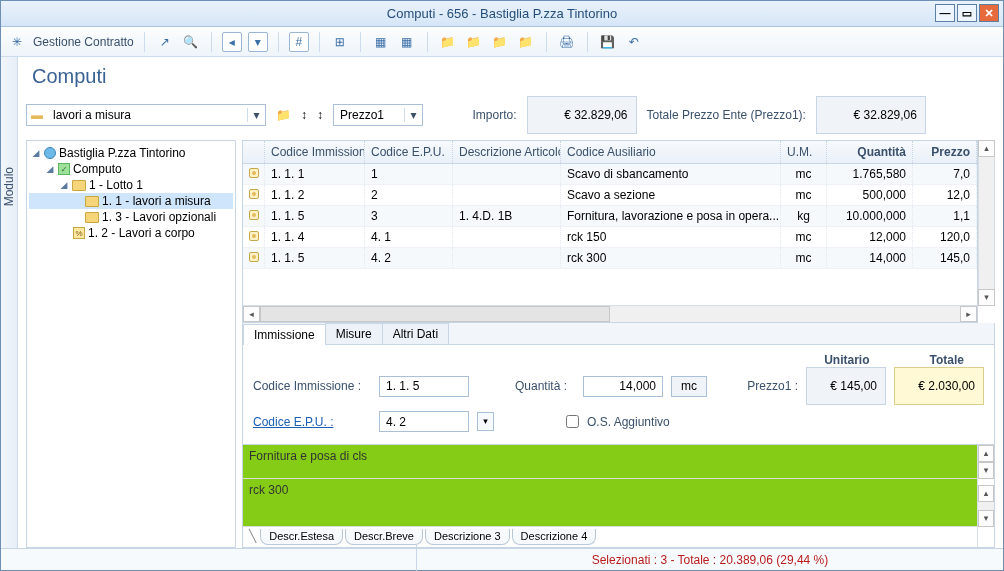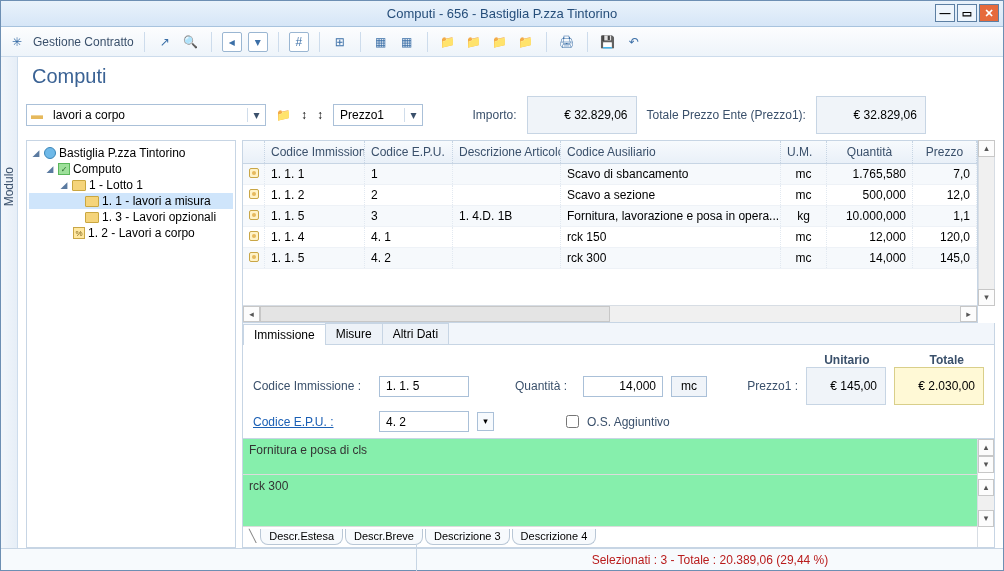--- a/index.html
+++ b/index.html
@@ -34,49 +34,49 @@
 .tree .fico { display: inline-block; width: 14px; height: 11px; background: #f5d47a; border: 1px solid #caa740; border-radius: 1px; }
 .tree .gico { display: inline-block; width: 12px; height: 12px; border-radius: 50%; background: #6fb9e8; border: 1px solid #3b86b8; }
 .tree .cico { display: inline-block; width: 12px; height: 12px; background: #9de09a; border: 1px solid #5bb75b; font-size: 8px; text-align: center; line-height: 11px; color: #2f6a2f; }
 .tree .pico { display: inline-block; width: 12px; height: 12px; background: #ffe8a0; border: 1px solid #c9a646; font-size: 8px; text-align: center; line-height: 11px; color: #7a5d15; }
 .tree .node.sel { background: #cfe5fb; }
 .right { flex: 1; display: flex; flex-direction: column; min-height: 0; }
 .grid { border: 1px solid #c7d5e4; background: #fff; display: flex; flex-direction: column; }
 .ghead, .grow { display: grid; grid-template-columns: 22px 100px 88px 108px 220px 46px 86px 64px; }
 .ghead { background: linear-gradient(#f7fafd,#e9f0f8); border-bottom: 1px solid #c7d5e4; }
 .ghead div { padding: 4px 6px; color: #3a506b; border-right: 1px dotted #c7d5e4; white-space: nowrap; overflow: hidden; }
-.ghead div.r { text-align: center; }
+.ghead div.r { text-align: right; font-weight: bold; }
 .grow { border-bottom: 1px solid #eef2f7; }
 .grow.alt { background: #f6f9fc; }
 .grow div { padding: 3px 6px; border-right: 1px dotted #e2e9f1; white-space: nowrap; overflow: hidden; }
 .grow div.r { text-align: right; }
 .grow div.c { text-align: center; }
 .rowico { display: inline-block; width: 10px; height: 10px; border: 1px solid #c9a646; background: #fff2c6; border-radius: 2px; }
 .rowico::after { content: ""; display: block; width: 4px; height: 4px; background: #e6b95c; border-radius: 50%; margin: 2px auto; }
 .gridspacer { height: 36px; }
 .hscroll { height: 17px; background: #f0f0f0; border-top: 1px solid #d7dde4; display: flex; }
 .hscroll .arrowb { width: 17px; border: 1px solid #c7c7c7; background: #fcfcfc; text-align: center; font-size: 9px; line-height: 15px; color: #555; }
 .hscroll .track { flex: 1; position: relative; }
 .hscroll .thumb { position: absolute; left: 0; top: 0; bottom: 0; width: 50%; background: #e4e4e4; border: 1px solid #c7c7c7; }
 .vslice { width: 17px; display: flex; flex-direction: column; }
 .vslice .arrowb { height: 17px; border: 1px solid #c7c7c7; background: #fcfcfc; text-align: center; font-size: 9px; line-height: 15px; color: #555; }
 .detail { border: 1px solid #c7d5e4; border-top: none; flex: 1; display: flex; flex-direction: column; min-height: 0; }
 .dtabs { display: flex; background: #f2f6fb; border-bottom: 1px solid #c7d5e4; }
 .dtab { padding: 3px 10px; border: 1px solid #c7d5e4; border-bottom: none; margin-right: -1px; background: #edf2f8; cursor: pointer; }
 .dtab.active { background: #fff; position: relative; top: 1px; }
-.dform { padding: 8px 10px 0 10px; }
+.dform { padding: 8px 10px 6px 10px; }
 .dform .row { display: flex; align-items: center; gap: 8px; margin-bottom: 6px; }
 .dform .flab { width: 118px; color: #3a506b; }
 .dform .flab.link { color: #1a5fb4; text-decoration: underline; cursor: pointer; }
 .inp { border: 1px solid #aac0d8; height: 21px; padding: 0 6px; background: #fff; display: flex; align-items: center; }
 .hdr2 { display: flex; gap: 60px; justify-content: flex-end; padding-right: 20px; font-weight: bold; color: #3a506b; }
 .valbox.y { background: #fff9d6; border-color: #d9cf8a; }
 .descarea { flex: 1; border-top: 1px solid #c7d5e4; display: flex; min-height: 0; }
 .desccol { flex: 1; display: flex; flex-direction: column; }
-.descbox { flex: 1; background: #86efac; padding: 4px 6px; color: #333; border-bottom: 1px solid #dcdcdc; }
+.descbox { flex: 1; background: #84cc16; padding: 4px 6px; color: #333; border-bottom: 1px solid #dcdcdc; }
 .btabs { display: flex; padding: 2px 6px; background: #fff; }
 .btab { padding: 1px 8px 2px 8px; border: 1px solid #b9c7d6; border-top: none; border-radius: 0 0 8px 8px; margin-right: 2px; font-size: 11px; background: #f7fafd; cursor: pointer; }
 .status { height: 22px; border-top: 1px solid #c7d5e4; display: flex; align-items: center; background: #f7fafd; }
 .status .cell { flex: 1; border-right: 1px solid #c7d5e4; text-align: left; padding: 16px 8px; color: #b91c1c; height: 100%; display: flex; align-items: center; justify-content: center; }
 .status .cell:first-child { flex: 0.7; }
 .status .cell:last-child { border-right: none; }
 .smallbtn { width: 17px; height: 19px; border: 1px solid #aac0d8; background: #f7fafd; text-align: center; font-size: 9px; line-height: 17px; cursor: pointer; }
 </style>
 </head>
 <body>
@@ -124,21 +124,21 @@
     <div class="sidetab">
       <span>Modulo</span>
     </div>
 
     <div class="main">
       <div class="page-title">Computi</div>
 
       <div class="filterbar">
         <div class="combo" style="width:240px">
           <span class="icon">▬</span>
-          <span class="txt">lavori a corpo</span>
+          <span class="txt">lavori a misura</span>
           <span class="arrow">▾</span>
         </div>
         <span class="tbtn">📁</span>
         <span class="tbtn">↕</span>
         <span class="tbtn">↕</span>
         <div class="combo" style="width:90px">
           <span class="txt">Prezzo1</span>
           <span class="arrow">▾</span>
         </div>
         <span style="flex:0.3"></span>

